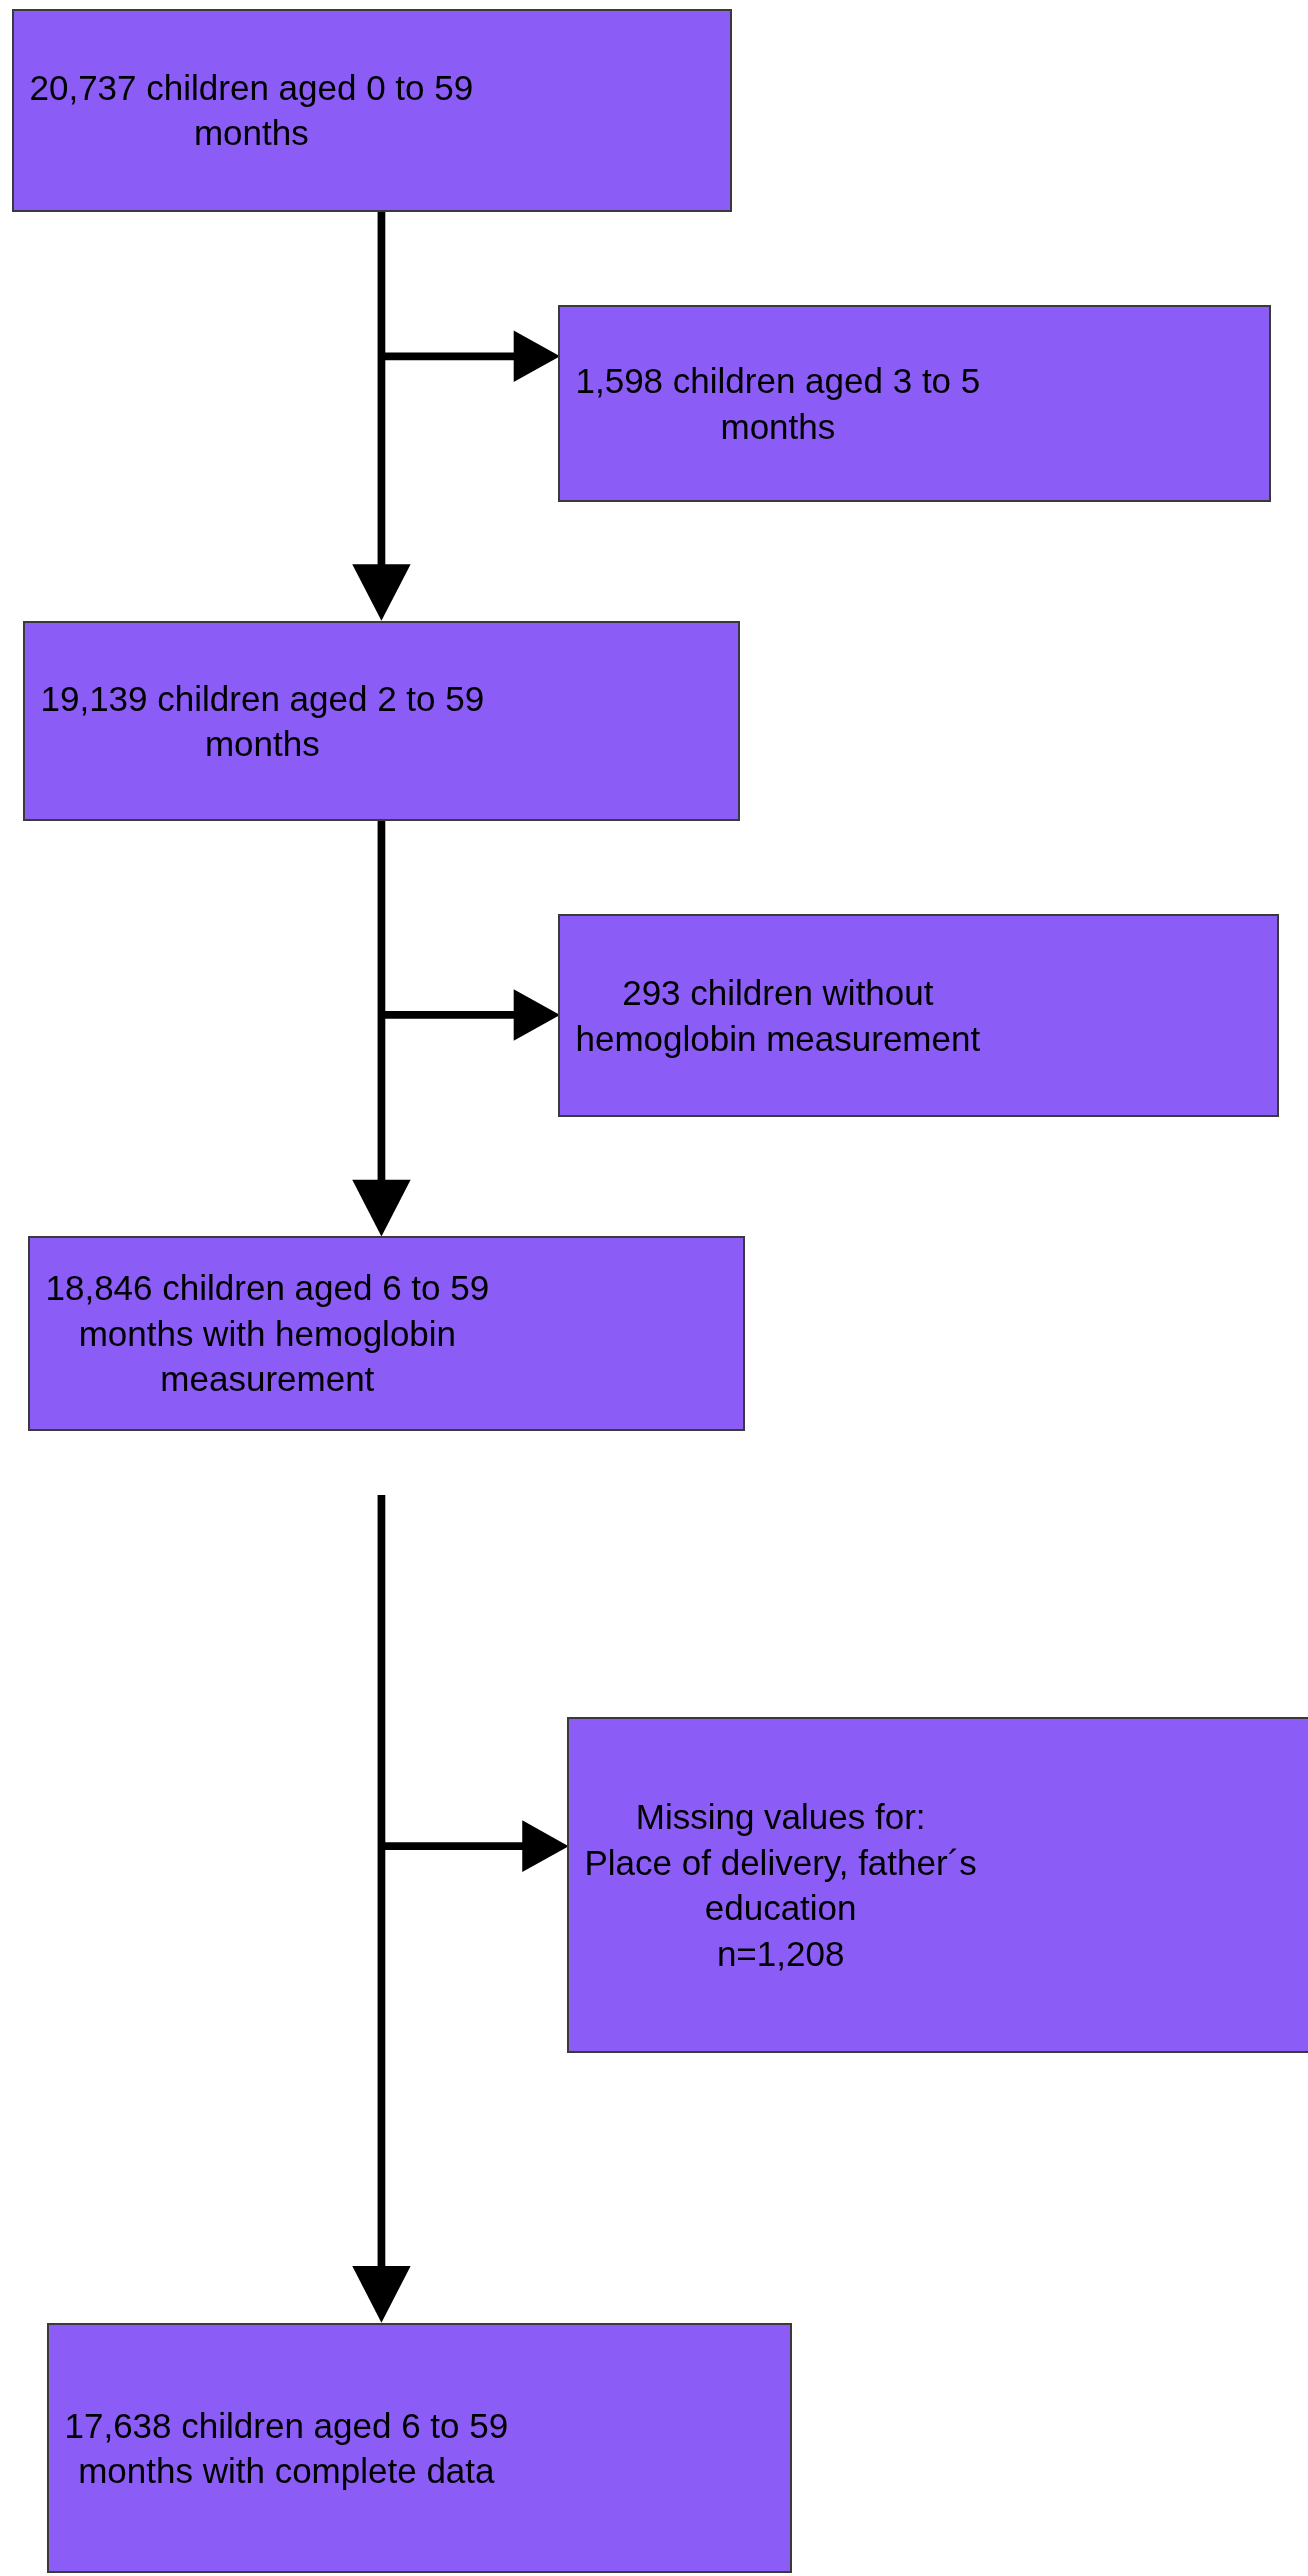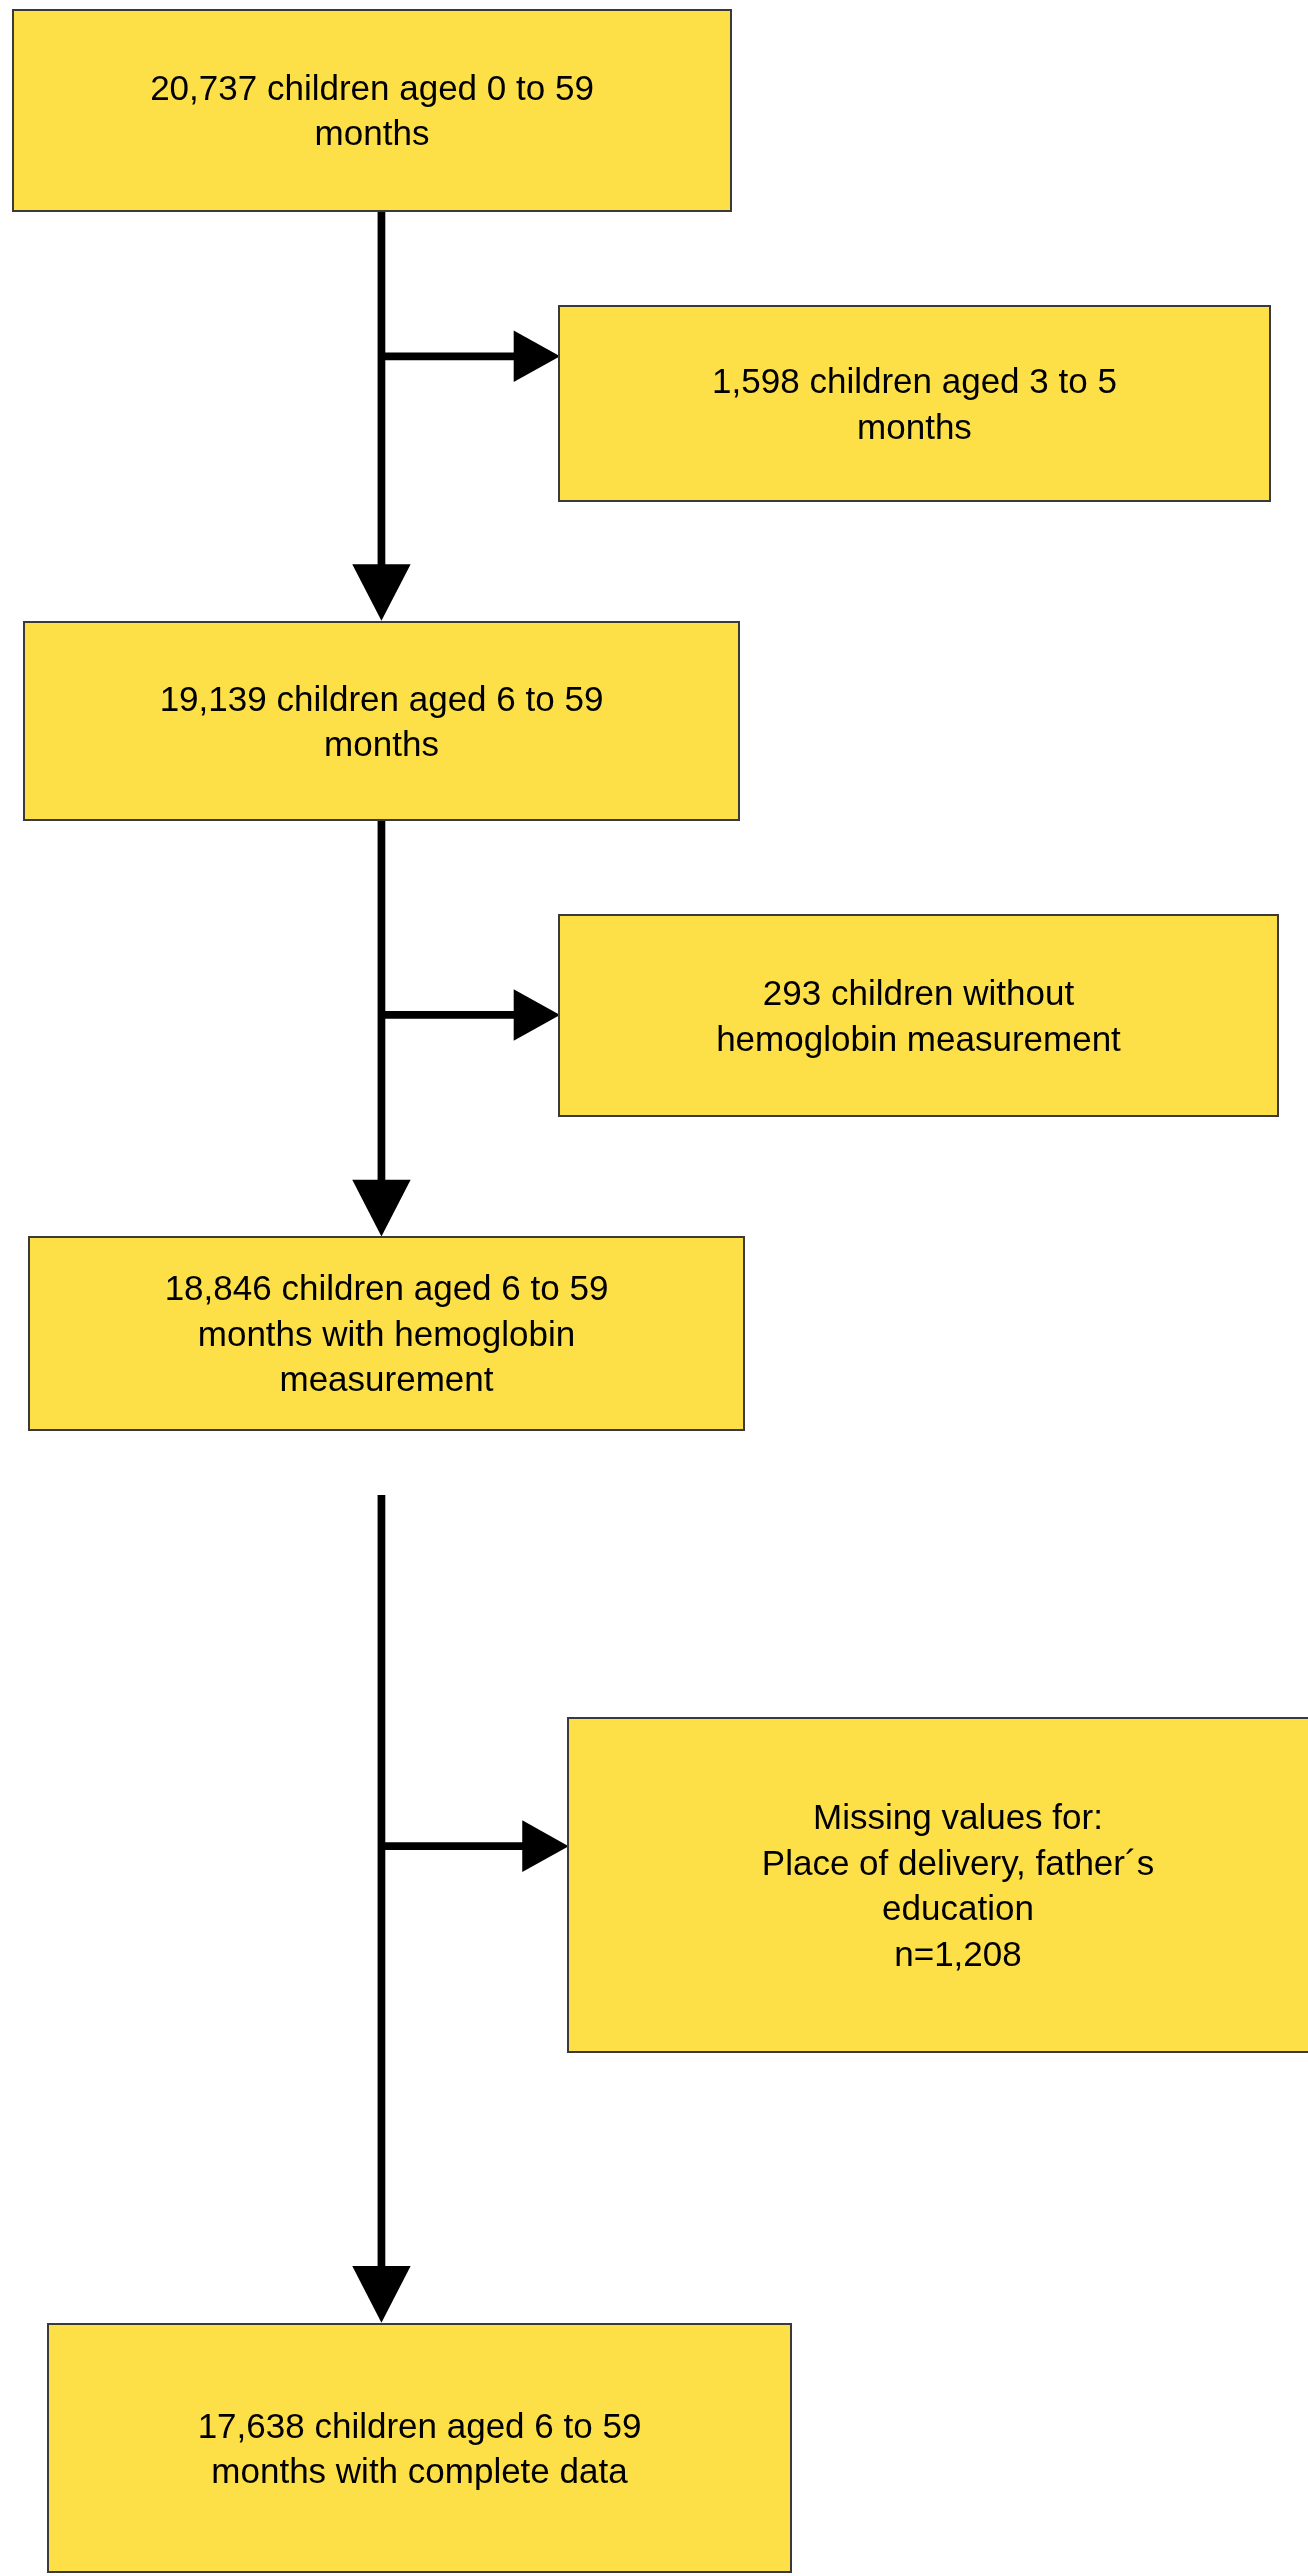--- a/index.html
+++ b/index.html
@@ -21,25 +21,25 @@
   #flow-svg {
     position: absolute;
     left: 0;
     top: 0;
     width: 1309px;
     height: 2576px;
   }
   .flow-box {
     position: absolute;
     box-sizing: border-box;
-    background: #fde047;
+    background: #8b5cf6;
     border: 2.6px solid #3a3a3a;
     display: flex;
     align-items: center;
-    justify-content: center;
+    justify-content: flex-start;
     text-align: center;
     padding: 5.2px 15.5px;
     z-index: 2;
   }
   .flow-box-text {
     font-family: "Liberation Sans", sans-serif;
     font-size: 35px;
     line-height: 1.30;
     color: #000000;
     white-space: pre-line;
@@ -85,21 +85,21 @@
     <span class="flow-box-text">20,737 children aged 0 to 59
 months</span>
   </div>
 
   <div class="flow-box" id="box-excluded-0to5">
     <span class="flow-box-text">1,598 children aged 3 to 5
 months</span>
   </div>
 
   <div class="flow-box" id="box-6to59">
-    <span class="flow-box-text">19,139 children aged 6 to 59
+    <span class="flow-box-text">19,139 children aged 2 to 59
 months</span>
   </div>
 
   <div class="flow-box" id="box-no-hb">
     <span class="flow-box-text">293 children without
 hemoglobin measurement</span>
   </div>
 
   <div class="flow-box" id="box-with-hb">
     <span class="flow-box-text">18,846 children aged 6 to 59

